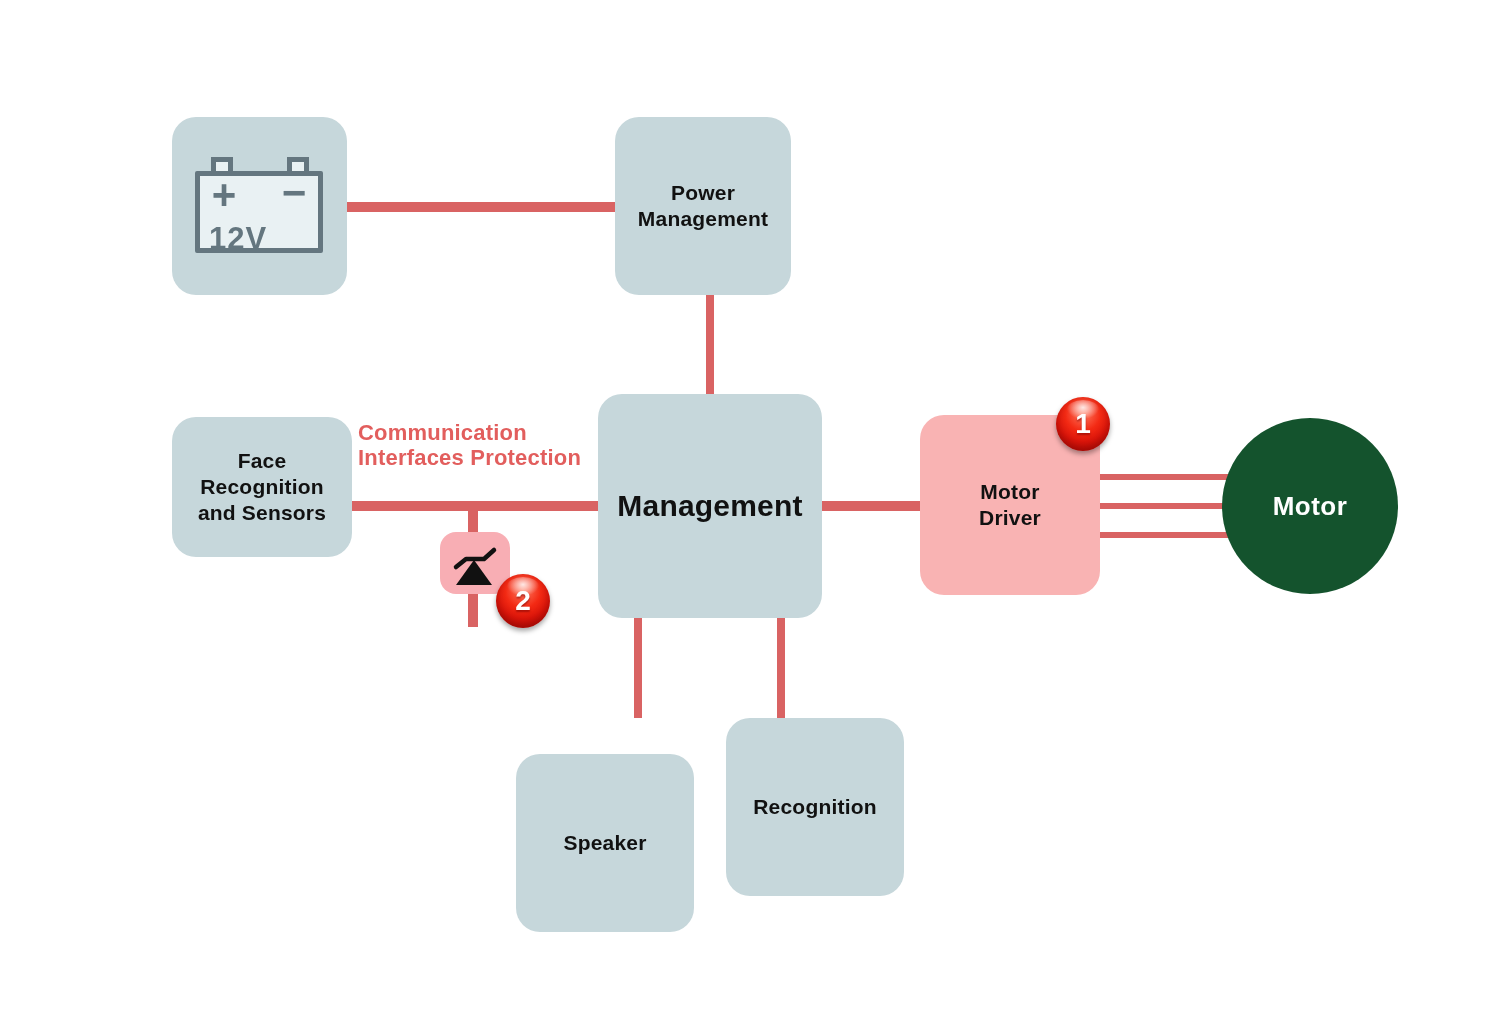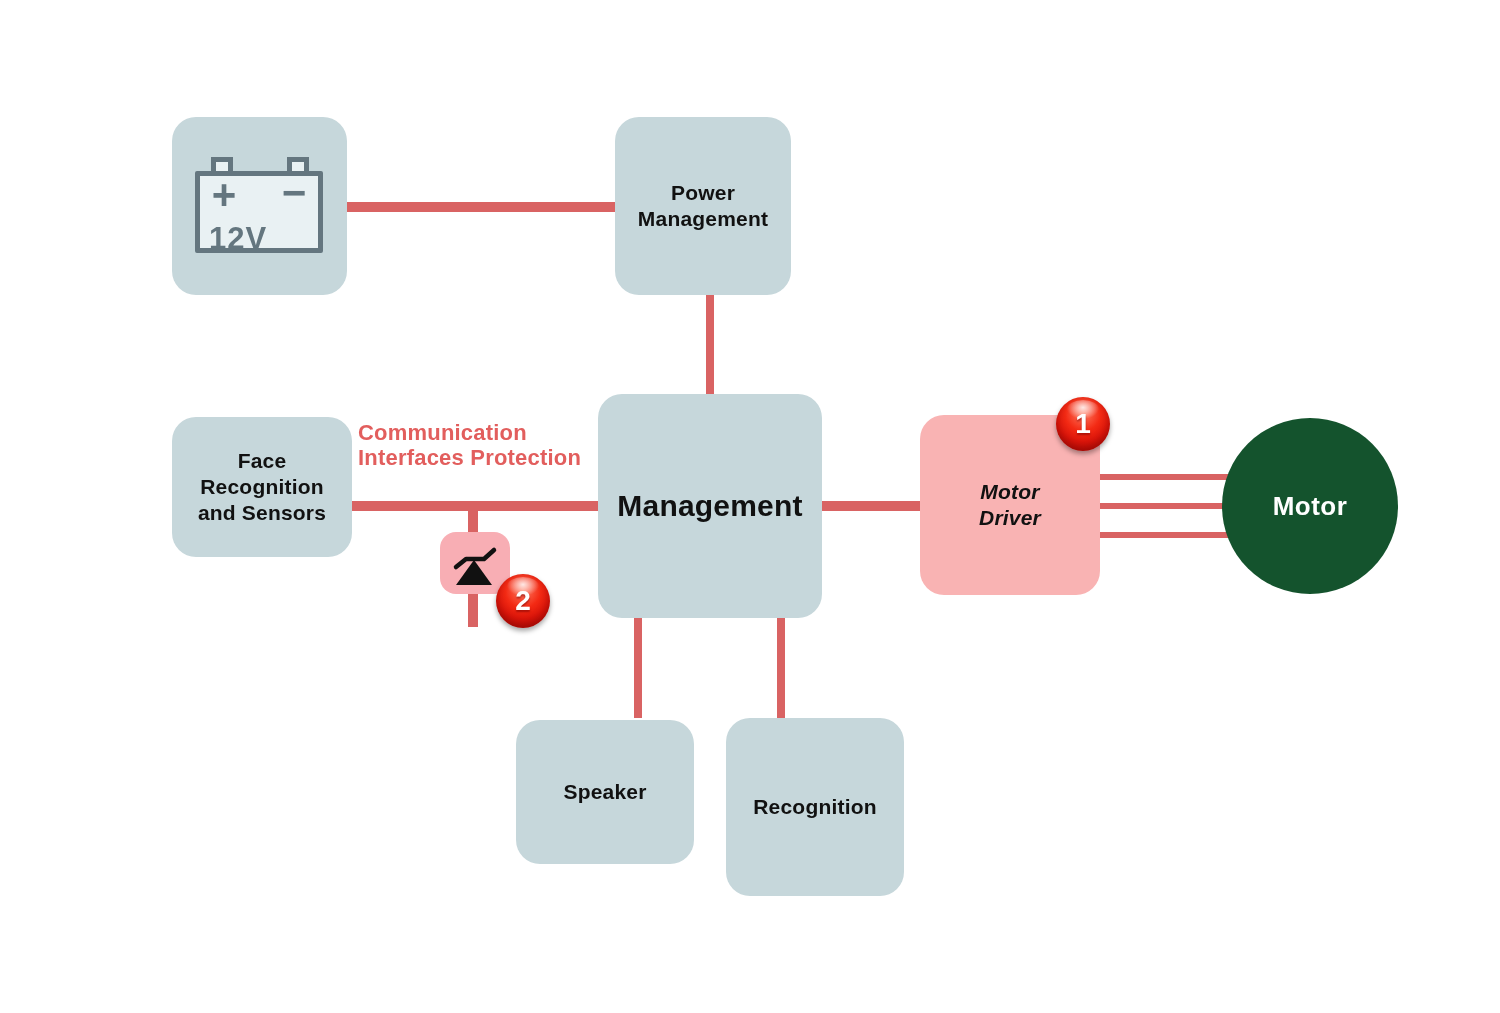--- a/index.html
+++ b/index.html
@@ -123,28 +123,28 @@
 
   <div class="node" id="node-controller" style="left:598px; top:394px; width:224px; height:224px;">
     <div class="label">Management</div>
   </div>
 
   <div class="node" id="node-face" style="left:172px; top:417px; width:180px; height:140px;">
     <div class="label">Face Recognition and Sensors</div>
   </div>
 
   <div class="node pink" id="node-motordriver" style="left:920px; top:415px; width:180px; height:180px;">
-    <div class="label" style="max-width:130px;font-style:italic;">Motor Driver</div>
+    <div class="label" style="max-width:130px;">Motor Driver</div>
   </div>
 
   <div class="motor-circle" style="left:1222px; top:418px;">
     <span>Motor</span>
   </div>
 
-  <div class="node" id="node-speaker" style="left:516px; top:720px; width:178px; height:144px;">
+  <div class="node" id="node-speaker" style="left:516px; top:754px; width:178px; height:178px;">
     <div class="label">Speaker</div>
   </div>
 
   <div class="node" id="node-connectivity" style="left:726px; top:718px; width:178px; height:178px;">
     <div class="label">Recognition</div>
   </div>
 
   <div class="protection-label">Communication Interfaces Protection</div>
 
   <div class="diode-box">

